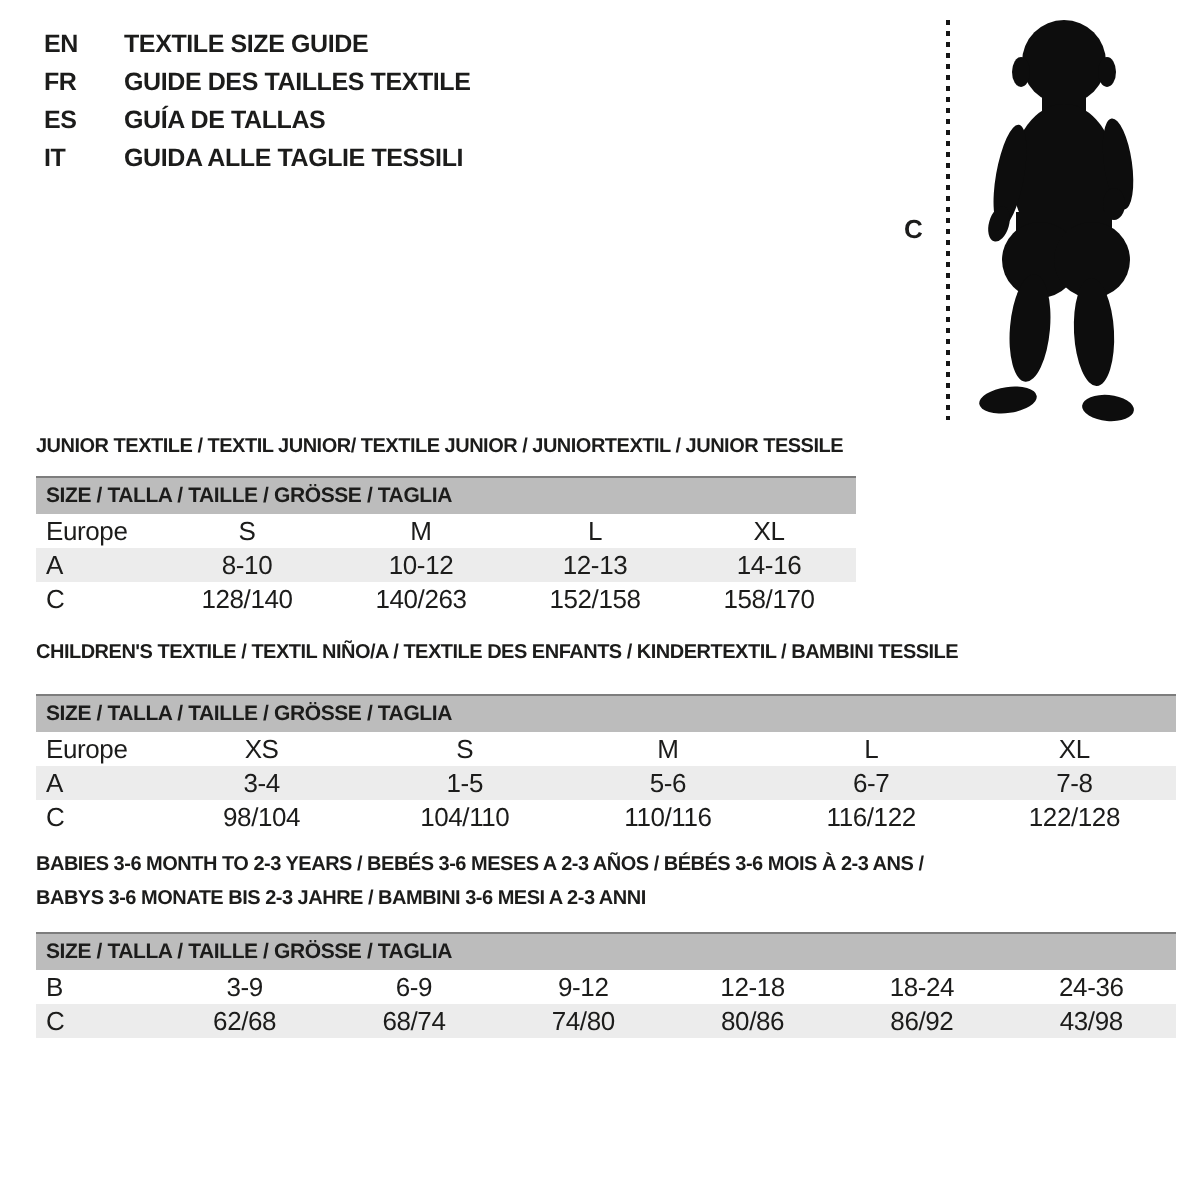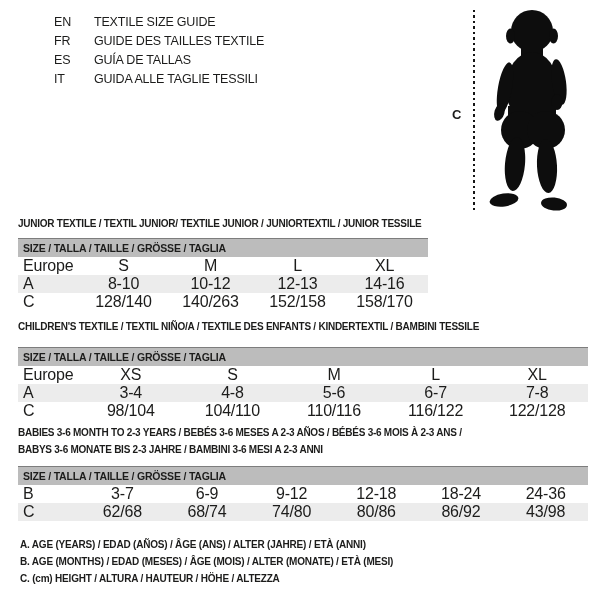--- a/index.html
+++ b/index.html
@@ -5,21 +5,21 @@
   html,body{margin:0;padding:0;}
   body{
     width:600px;height:600px;background:#ffffff;
     font-family:"Liberation Sans", sans-serif;
     color:var(--text,#1c1c1b);
   }
   .canvas{position:relative;width:600px;height:600px;overflow:hidden;background:#fff;}
 
   
   .lang-list{position:absolute;left:22px;top:12px;}
-  .lang-row{display:flex;height:19px;align-items:center;font-weight:normal;font-size:12.5px;letter-spacing:-0.2px;margin-left:32px;}
+  .lang-row{display:flex;height:19px;align-items:center;font-weight:bold;font-size:12.5px;letter-spacing:-0.2px;}
   .lang-code{width:40px;flex:0 0 40px;}
   .lang-text{white-space:nowrap;text-align:right;}
 
   
   .figure{position:absolute;left:440px;top:6px;width:155px;height:210px;}
   .figure-label{position:absolute;left:12px;top:101px;font-weight:bold;font-size:13px;line-height:16px;}
   .dashed-line{
     position:absolute;left:33px;top:4px;width:2px;height:200px;
     background-image:repeating-linear-gradient(to bottom,#151515 0px,#151515 2.5px,transparent 2.5px,transparent 5.5px);
   }
@@ -36,21 +36,21 @@
   table.size-table{position:absolute;left:18px;border-collapse:collapse;table-layout:fixed;}
   #table1{top:238px;width:410px;}
   #table2{top:347px;width:570px;}
   #table3{top:466px;width:570px;}
   th.bar{
     background:var(--header-bar,#bcbcbc);
     border-top:1px solid var(--header-bar-border,#7d7d7d);
     height:18px;font-size:10.5px;font-weight:bold;text-align:left;
     padding:0 0 0 5px;letter-spacing:-0.2px;white-space:nowrap;
   }
-  .size-table td{height:17px;font-size:16px;text-align:center;padding:0;letter-spacing:-0.2px;white-space:nowrap;}
+  .size-table td{height:17px;font-size:13px;text-align:center;padding:0;letter-spacing:-0.2px;white-space:nowrap;}
   .size-table td.lbl{text-align:left;padding-left:5px;}
   .size-table tr.alt td{background:var(--row-alt,#ececec);}
 
   
   .footnotes{position:absolute;left:20px;top:536px;}
   .footnote{font-size:10px;font-weight:bold;letter-spacing:-0.2px;line-height:17px;white-space:nowrap;}
 </style>
 </head>
 <body>
 
@@ -157,21 +157,21 @@
         <td class="lbl">Europe</td>
         <td>XS</td>
         <td>S</td>
         <td>M</td>
         <td>L</td>
         <td>XL</td>
       </tr>
       <tr class="alt">
         <td class="lbl">A</td>
         <td>3-4</td>
-        <td>4-8</td>
+        <td>1-5</td>
         <td>5-6</td>
         <td>6-7</td>
         <td>7-8</td>
       </tr>
       <tr>
         <td class="lbl">C</td>
         <td>98/104</td>
         <td>104/110</td>
         <td>110/116</td>
         <td>116/122</td>
@@ -193,38 +193,33 @@
         <col>
       </colgroup>
     <thead>
       <tr>
           <th class="bar" colspan="7">SIZE / TALLA / TAILLE / GRÖSSE / TAGLIA</th>
         </tr>
     </thead>
     <tbody>
       <tr>
         <td class="lbl">B</td>
-        <td>3-7</td>
+        <td>3-9</td>
         <td>6-9</td>
         <td>9-12</td>
         <td>12-18</td>
         <td>18-24</td>
         <td>24-36</td>
       </tr>
       <tr class="alt">
         <td class="lbl">C</td>
         <td>62/68</td>
         <td>68/74</td>
         <td>74/80</td>
         <td>80/86</td>
         <td>86/92</td>
         <td>43/98</td>
       </tr>
     </tbody>
   </table>
 
-  <div class="footnotes">
-    <div class="footnote">A. AGE (YEARS) / EDAD (AÑOS) / ÂGE (ANS) / ALTER (JAHRE) / ETÀ (ANNI)</div>
-    <div class="footnote">B. AGE (MONTHS) / EDAD (MESES) / ÂGE (MOIS) / ALTER (MONATE) / ETÀ (MESI)</div>
-    <div class="footnote">C. (cm) HEIGHT / ALTURA / HAUTEUR / HÖHE / ALTEZZA</div>
-  </div>
 
 </div>
 
 </body></html>

